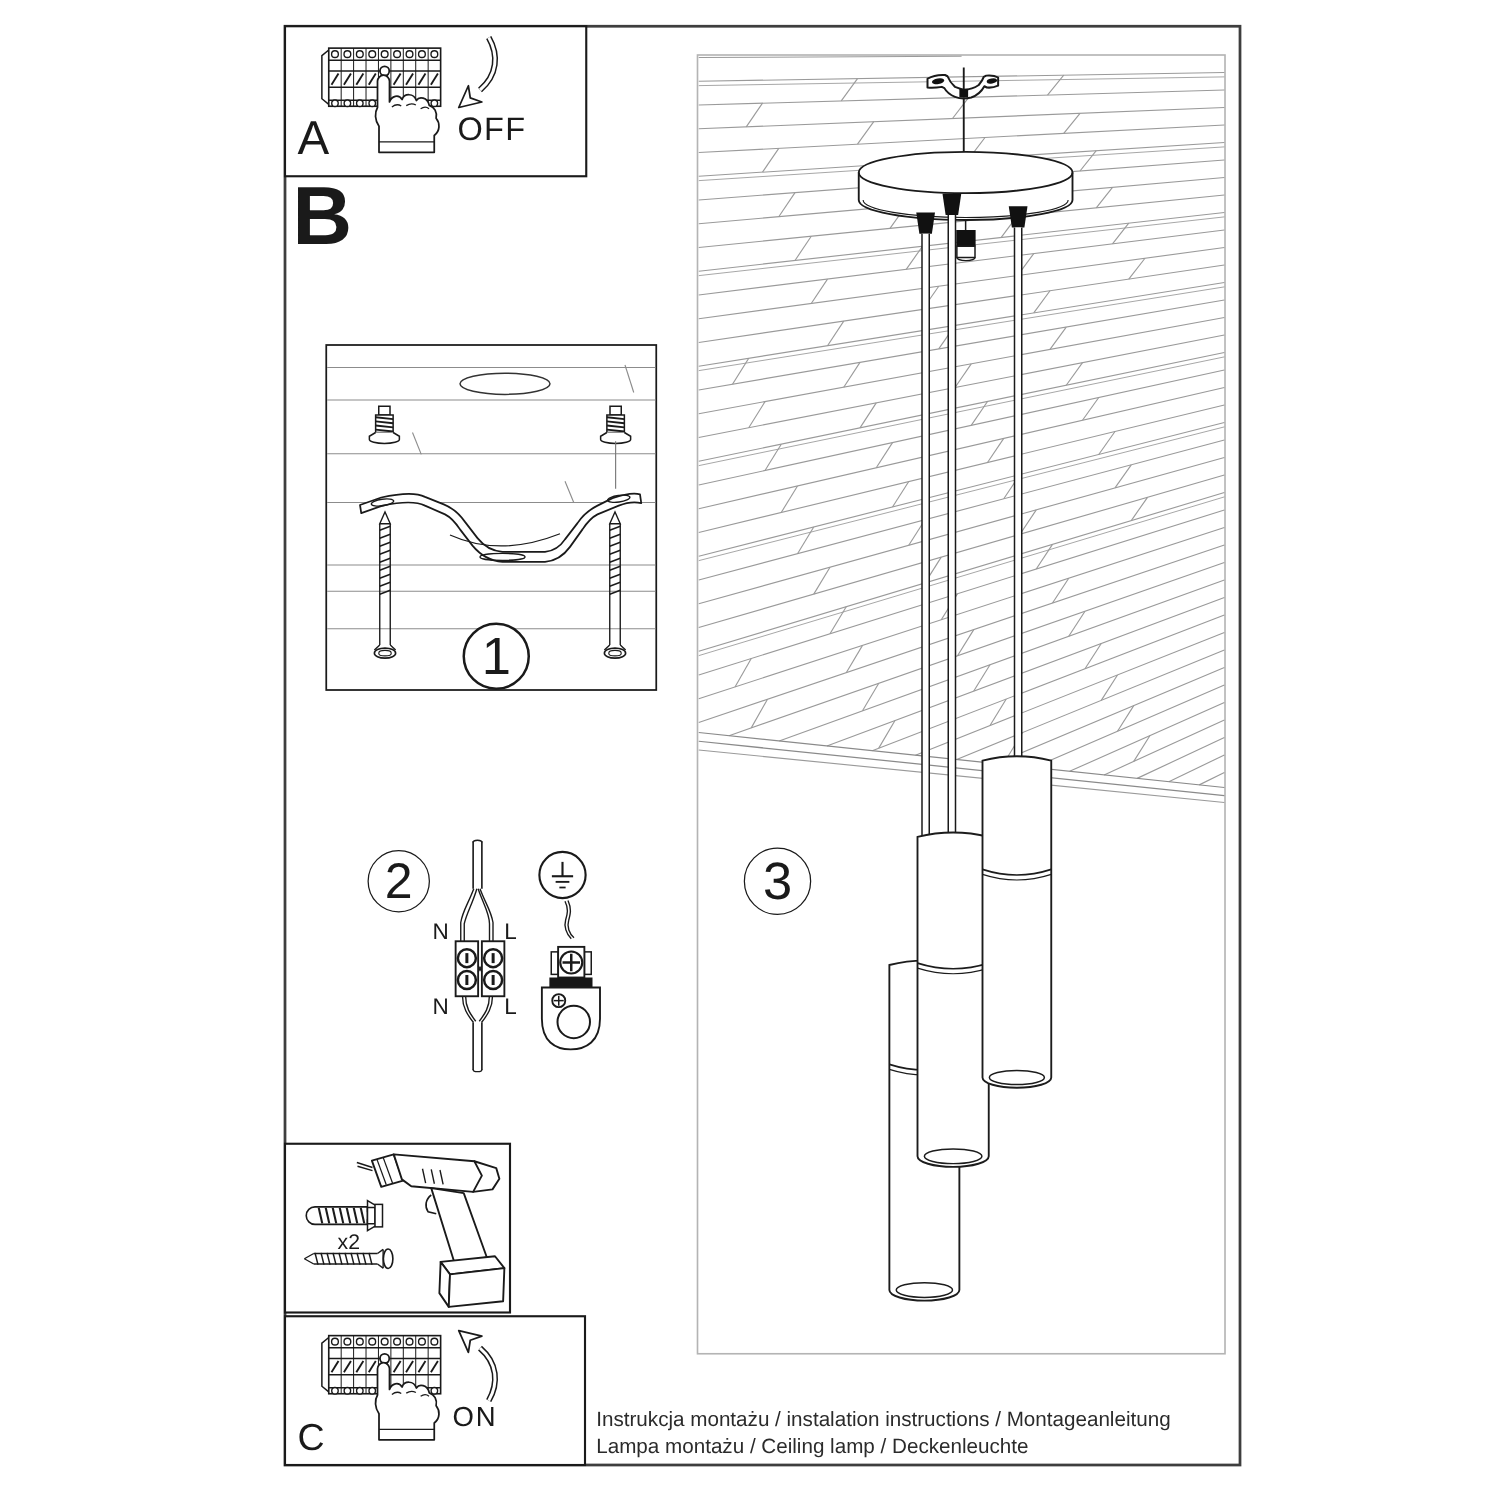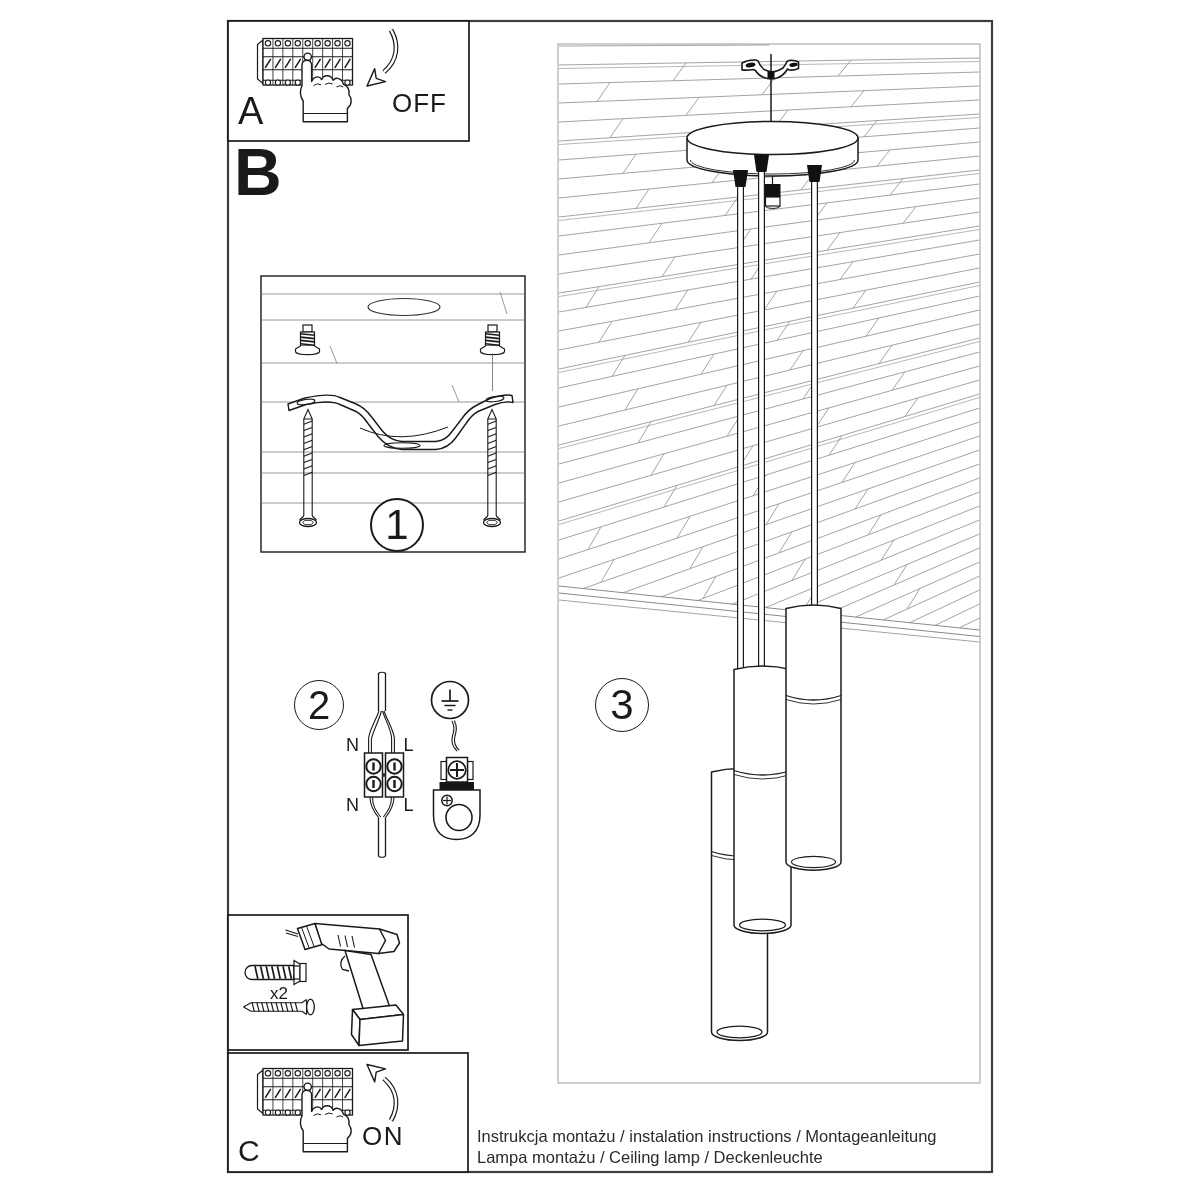--- a/index.html
+++ b/index.html
@@ -483,24 +483,24 @@
         <polygon points="345,950.5 371,954.5 389.5,1006 363.5,1010" fill="#fff" stroke="#1a1a1a" stroke-width="1.5" stroke-linejoin="round"></polygon>
         <path d="M345,956 C340.5,959.5 339.5,965 342.5,969.5 L349,971" fill="none" stroke="#1a1a1a" stroke-width="1.3"></path>
         <polygon points="352.5,1009.5 396,1005 403.5,1014.5 360,1019.5" fill="#fff" stroke="#1a1a1a" stroke-width="1.5" stroke-linejoin="round"></polygon>
         <polygon points="352.5,1009.5 360,1019.5 359,1045.5 351.5,1034.5" fill="#fff" stroke="#1a1a1a" stroke-width="1.5" stroke-linejoin="round"></polygon>
         <polygon points="360,1019.5 403.5,1014.5 402.5,1041 359,1045.5" fill="#fff" stroke="#1a1a1a" stroke-width="1.5" stroke-linejoin="round"></polygon>
       </g>
     </g>
   </svg>
 
   <div class="lbl" style="left:238px;top:92px;font-size:38px;">A</div>
-  <div class="lbl" style="left:366px;top:90px;font-size:26px;letter-spacing:1px;margin-left:26px;">OFF</div>
+  <div class="lbl" style="left:366px;top:90px;font-size:26px;letter-spacing:1px;">OFF</div>
   <div class="lbl" style="left:234px;top:139px;font-size:66px;font-weight:bold;">B</div>
   <div class="lbl" style="left:238px;top:1136px;font-size:30px;">C</div>
-  <div class="lbl" style="left:362px;top:1123px;font-size:26px;letter-spacing:1.5px;">ON</div>
+  <div class="lbl" style="left:362px;top:1123px;font-size:22px;letter-spacing:1.5px;">ON</div>
   <div class="lbl" style="left:270px;top:985px;font-size:17px;">x2</div>
   <div class="lbl" style="left:340px;top:736px;width:25px;text-align:center;font-size:18px;">N</div>
   <div class="lbl" style="left:396px;top:736px;width:25px;text-align:center;font-size:18px;">L</div>
   <div class="lbl" style="left:340px;top:796px;width:25px;text-align:center;font-size:18px;">N</div>
   <div class="lbl" style="left:396px;top:796px;width:25px;text-align:center;font-size:18px;">L</div>
   <div class="circ" style="left:370px;top:498px;width:50px;height:50px;border:2px solid #1a1a1a;font-size:42px;">1</div>
   <div class="circ" style="left:294px;top:680px;width:48px;height:48px;border:1.8px solid #1a1a1a;font-size:40px;">2</div>
   <div class="circ" style="left:595px;top:678px;width:52px;height:52px;border:1.8px solid #1a1a1a;font-size:42px;">3</div>
   <div class="lbl" style="left:477px;top:1128px;font-size:16.5px;color:#2b2b2b;">Instrukcja montażu / instalation instructions / Montageanleitung</div>
   <div class="lbl" style="left:477px;top:1149px;font-size:16.5px;color:#2b2b2b;">Lampa montażu / Ceiling lamp / Deckenleuchte</div>

